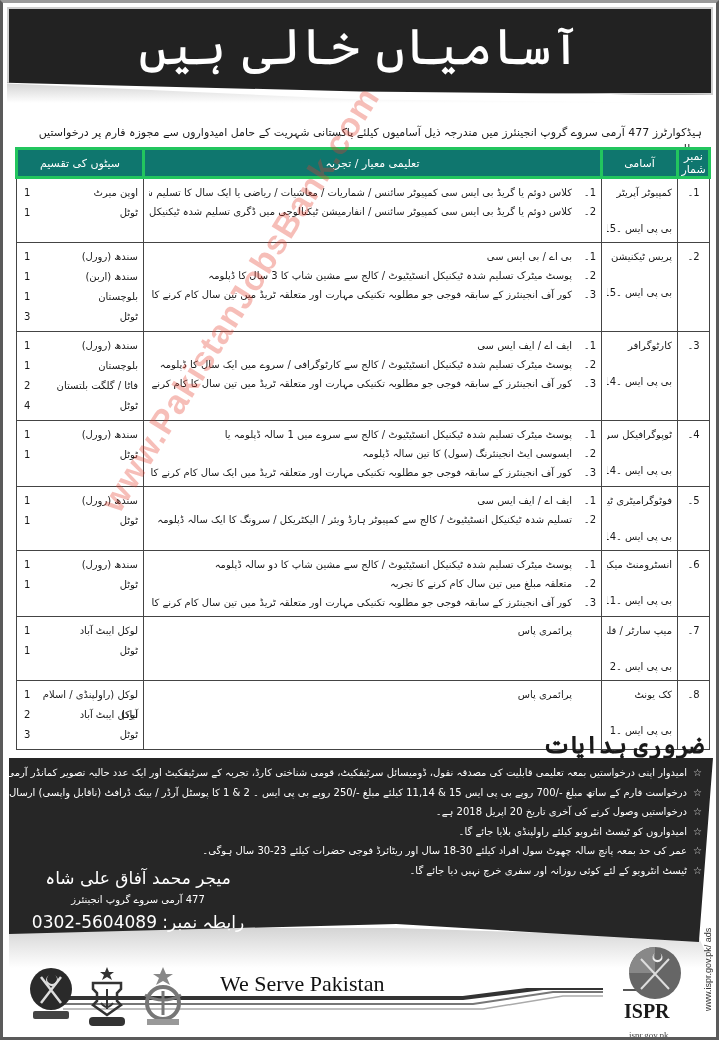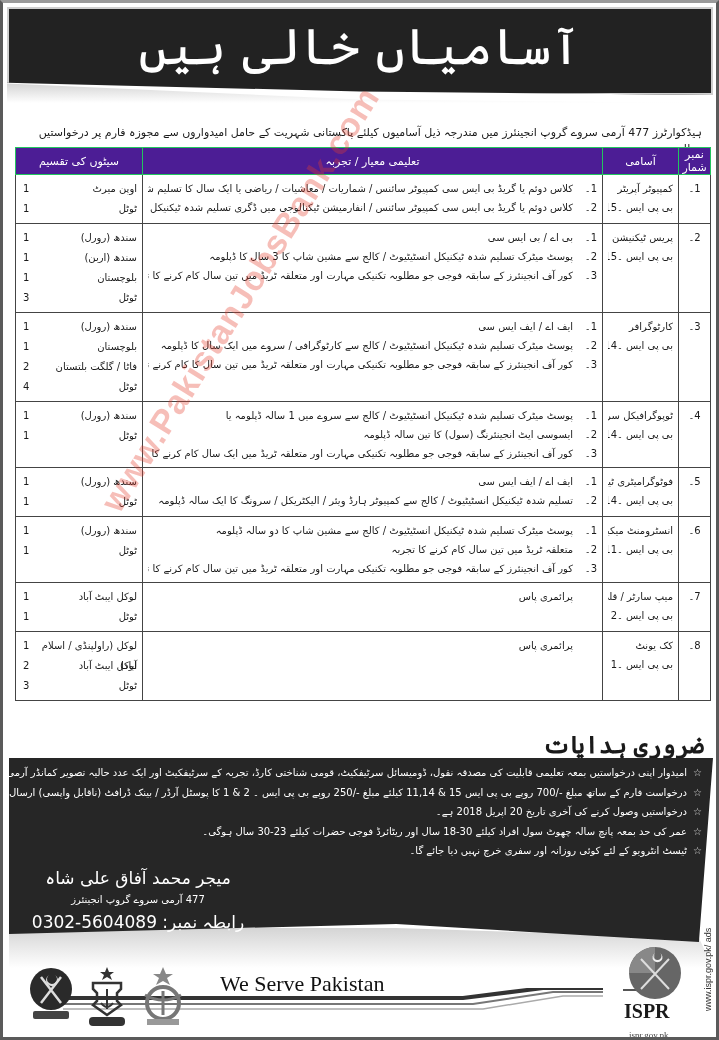--- a/index.html
+++ b/index.html
@@ -13,32 +13,32 @@
             clip-path: polygon(0 0, 100% 0, 100% 100%, 50% 96%, 0 86%); }
   .banner-shadow { position: absolute; left: 4px; top: 70px; width: 706px; height: 30px; background: linear-gradient(#888, rgba(255,255,255,0));
             clip-path: polygon(0 35%, 50% 88%, 100% 100%, 100% 100%, 0 100%); opacity: .55; }
   .banner-title { position: absolute; left: 0; right: 0; top: 10px; text-align: center; color: #fff; font-family: "DejaVu Serif", serif;
             font-size: 50px; line-height: 68px; direction: rtl; letter-spacing: 2px; }
 
   .intro { position: absolute; right: 14px; top: 122px; width: 690px; direction: rtl; text-align: right; font-size: 11px; line-height: 16px; }
 
   
   table.jobs { position: absolute; left: 12px; top: 144px; width: 696px; border-collapse: collapse; direction: rtl; font-size: 10px; table-layout: fixed; }
-  table.jobs th { background: #4c1d95; color: #fff; font-weight: normal; height: 22px; font-size: 11px; border: 1px solid #22c55e; }
+  table.jobs th { background: #0f766e; color: #fff; font-weight: normal; height: 22px; font-size: 11px; border: 3px solid #22c55e; }
   table.jobs td { border-left: 1px solid #444; border-right: 1px solid #444; vertical-align: top; padding: 4px 5px; }
   table.jobs tr.row td { border-bottom: 1px solid #444; }
   .c-sr { width: 32px; text-align: center; }
   .c-post { width: 76px; }
   .c-quota { width: 127px; }
   .line { height: 19px; line-height: 19px; white-space: nowrap; overflow: hidden; }
   .qual { display: flex; gap: 8px; }
   .qual .num { flex: 0 0 16px; text-align: right; }
   .quota-line { display: flex; justify-content: space-between; height: 20px; line-height: 20px; }
   .quota-line .cnt { direction: ltr; padding-left: 2px; }
-  .scale { direction: rtl; }
+  .scale { direction: rtl; margin-top: 17px; }
 
   
   .watermark { position: absolute; left: 90px; top: 495px; transform: rotate(-58deg); transform-origin: left top;
                color: #e63c2c; opacity: .33; font-family: "Liberation Sans", sans-serif; font-size: 34px; font-weight: bold; white-space: nowrap; pointer-events: none; letter-spacing: 1px; }
 
   
   .instr-title { position: absolute; right: 12px; top: 728px; font-family: Liberation Sans, sans-serif; font-size: 24px; direction: rtl; font-weight: bold; }
   .instr-box { position: absolute; left: 6px; top: 755px; width: 704px; height: 200px; background: #262626;
                clip-path: polygon(0 0, 100% 0, 98% 92%, 55% 83%, 0 88%); }
   .instr-shadow { position: absolute; left: 6px; top: 925px; width: 704px; height: 40px; background: linear-gradient(#aaa, rgba(255,255,255,0)); opacity: .5;
@@ -262,21 +262,21 @@
         <div class="line">انسٹرومنٹ میکینک</div>
         <div class="line scale">بی پی ایس ۔11</div>
       </td>
       <td>
             <div class="line qual">
               <span class="num">1۔</span>
               <span>پوسٹ میٹرک تسلیم شدہ ٹیکنیکل انسٹیٹیوٹ / کالج سے مشین شاپ کا دو سالہ ڈپلومہ</span>
             </div>
             <div class="line qual">
               <span class="num">2۔</span>
-              <span>متعلقہ ٹریڈ میں تین سال کام کرنے کا تجربہ</span>
+              <span>متعلقہ مبلغ میں تین سال کام کرنے کا تجربہ</span>
             </div>
             <div class="line qual">
               <span class="num">3۔</span>
               <span>کور آف انجینئرز کے سابقہ فوجی جو مطلوبہ تکنیکی مہارت اور متعلقہ ٹریڈ میں تین سال کام کرنے کا تجربہ رکھتے ہوں۔</span>
             </div>
           </td>
       <td class="c-quota">
             <div class="quota-line">
                <span>سندھ (رورل)</span>
                <span class="cnt">1</span>
@@ -346,20 +346,21 @@
 
   <div class="watermark">www.PakistanJobsBank.com</div>
 
   <div class="instr-title">ضروری ہدایات</div>
   <div class="instr-shadow"></div>
   <div class="instr-box"></div>
   <ul class="instr-list" id="instr">
       <li><span class="star">☆</span><span>امیدوار اپنی درخواستیں بمعہ تعلیمی قابلیت کی مصدقہ نقول، ڈومیسائل سرٹیفکیٹ، قومی شناختی کارڈ، تجربہ کے سرٹیفکیٹ اور ایک عدد حالیہ تصویر کمانڈر آرمی سروے گروپ انجینئرز آر۔ اے بازار راولپنڈی کے پتہ پر ارسال کریں۔</span></li>
       <li><span class="star">☆</span><span>درخواست فارم کے ساتھ مبلغ -/700 روپے بی پی ایس 15 &amp; 11,14 کیلئے مبلغ -/250 روپے بی پی ایس ۔ 2 &amp; 1 کا پوسٹل آرڈر / بینک ڈرافٹ (ناقابل واپسی) ارسال کریں۔</span></li>
       <li><span class="star">☆</span><span>درخواستیں وصول کرنے کی آخری تاریخ 20 اپریل 2018 ہے۔</span></li>
+      <li><span class="star">☆</span><span>امیدواروں کو ٹیسٹ انٹرویو کیلئے راولپنڈی بلایا جائے گا۔</span></li>
       <li><span class="star">☆</span><span>عمر کی حد بمعہ پانچ سالہ چھوٹ سول افراد کیلئے 30-18 سال اور ریٹائرڈ فوجی حضرات کیلئے 23-30 سال ہوگی۔</span></li>
       <li><span class="star">☆</span><span>ٹیسٹ انٹرویو کے لئے کوئی روزانہ اور سفری خرچ نہیں دیا جائے گا۔</span></li>
     </ul>
 
   <div class="signer">
     <div class="name">میجر محمد آفاق علی شاہ</div>
     <div class="unit">477 آرمی سروے گروپ انجینئرز</div>
     <div class="phone">
       <span>رابطہ نمبر:</span>
       <span style="direction:ltr;unicode-bidi:embed">0302-5604089</span>

